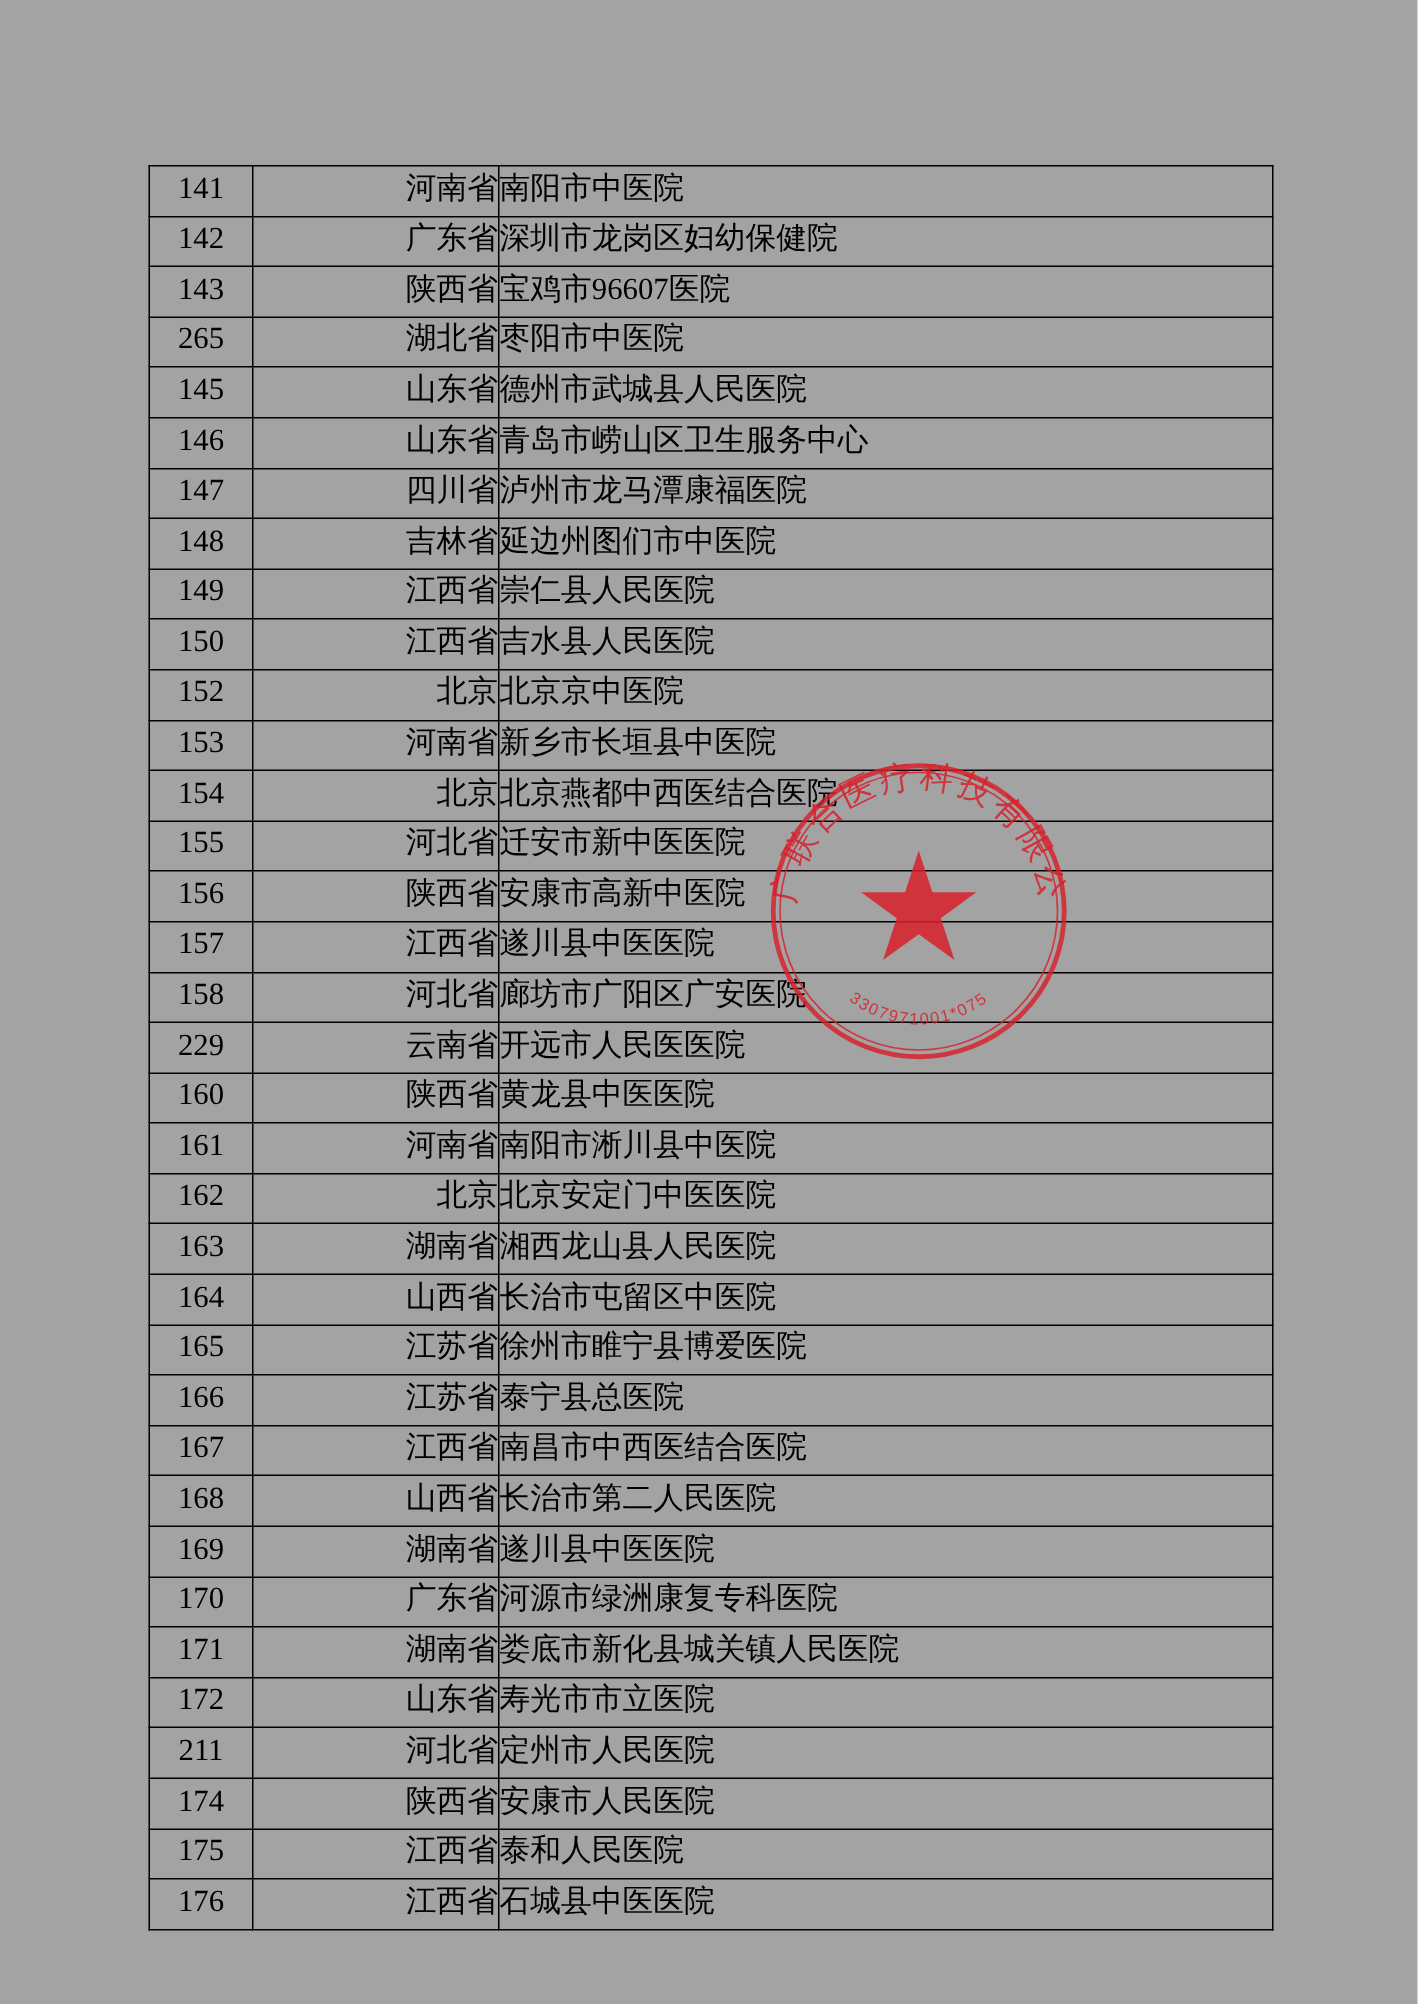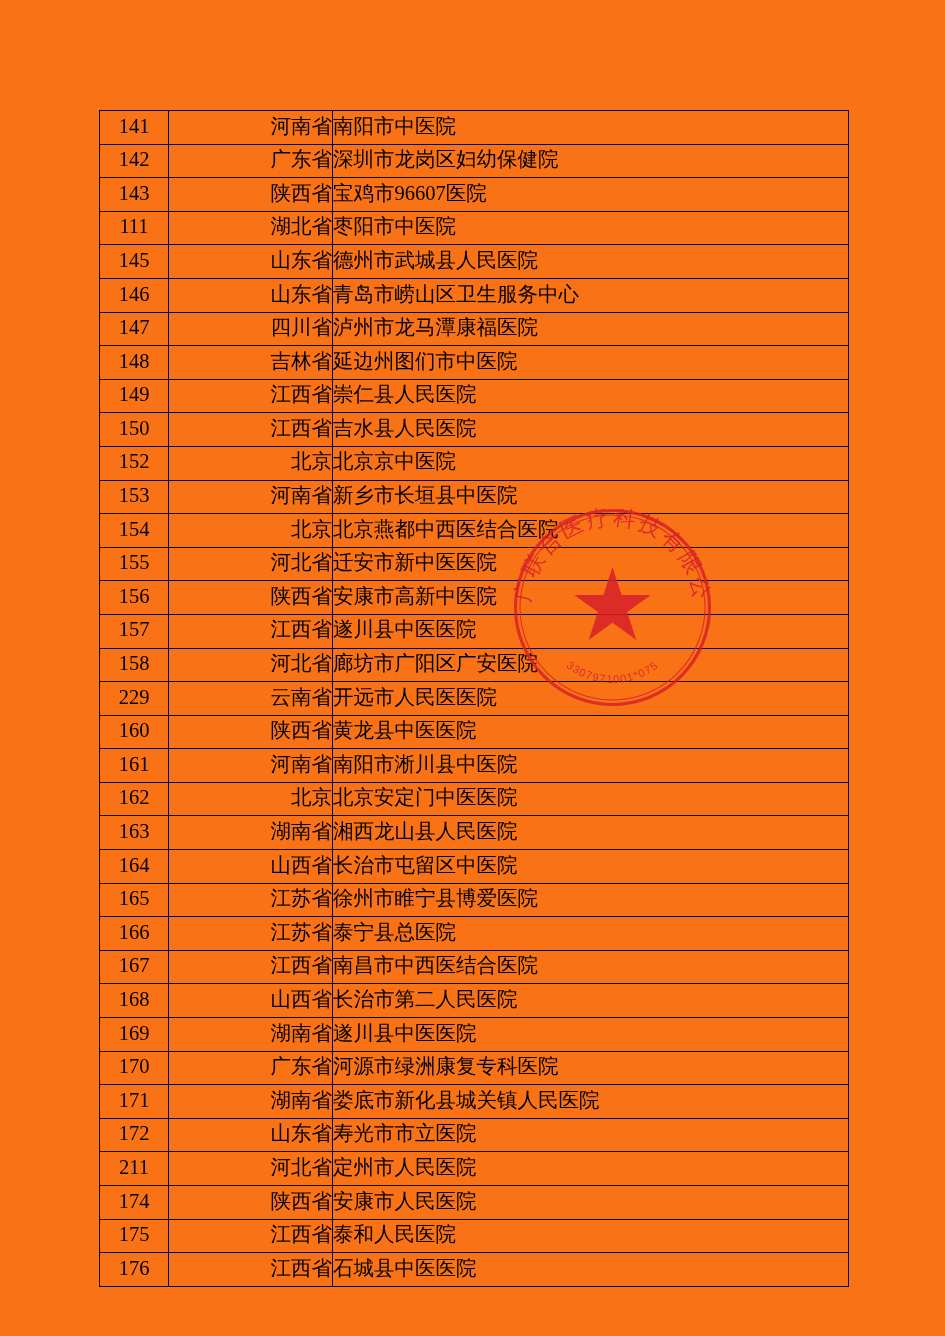--- a/index.html
+++ b/index.html
@@ -13,21 +13,21 @@
     font-family: "Liberation Serif", "DejaVu Serif", serif;
     position: relative;
     overflow: hidden;
   }
   .page {
     position: absolute;
     left: 0;
     top: 0;
     width: 945px;
     height: 1336px;
-    background: #f97316;
+    background: #a3a3a3;
   }
   .table-wrap {
     position: absolute;
     left: 99px;
     top: 110px;
     width: 748px;
   }
   table.doc-table {
     border-collapse: collapse;
     width: 748px;
@@ -84,21 +84,21 @@
             <td class="c-index">142</td>
             <td class="c-province">广东省</td>
             <td class="c-hospital">深圳市龙岗区妇幼保健院</td>
           </tr>
           <tr>
             <td class="c-index">143</td>
             <td class="c-province">陕西省</td>
             <td class="c-hospital">宝鸡市96607医院</td>
           </tr>
           <tr>
-            <td class="c-index">111</td>
+            <td class="c-index">265</td>
             <td class="c-province">湖北省</td>
             <td class="c-hospital">枣阳市中医院</td>
           </tr>
           <tr>
             <td class="c-index">145</td>
             <td class="c-province">山东省</td>
             <td class="c-hospital">德州市武城县人民医院</td>
           </tr>
           <tr>
             <td class="c-index">146</td>

